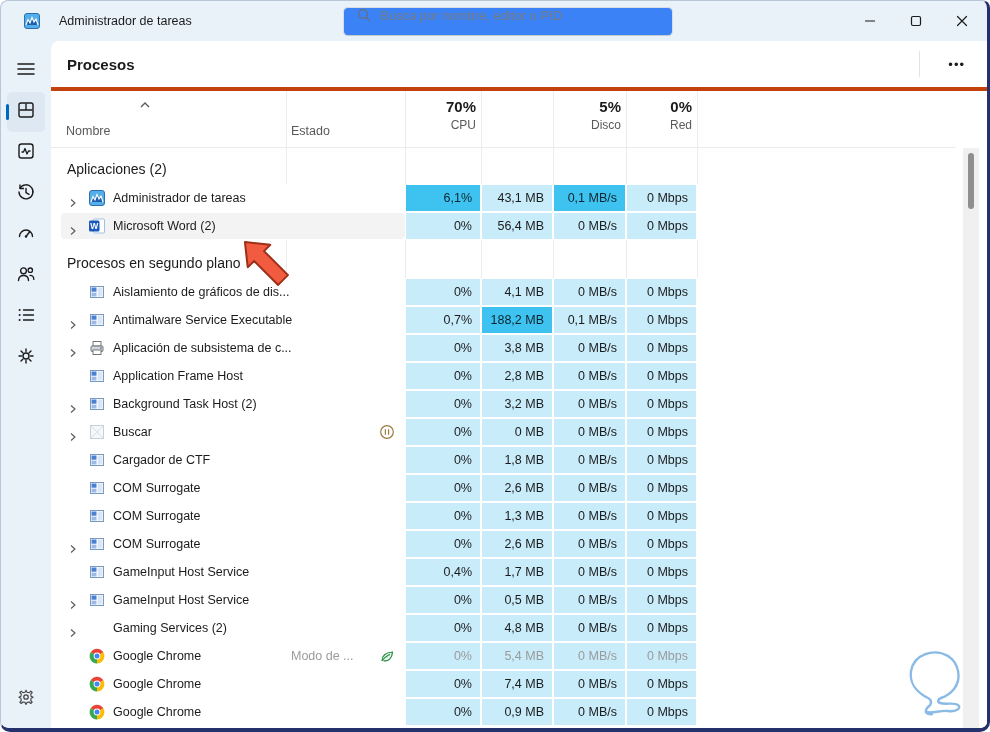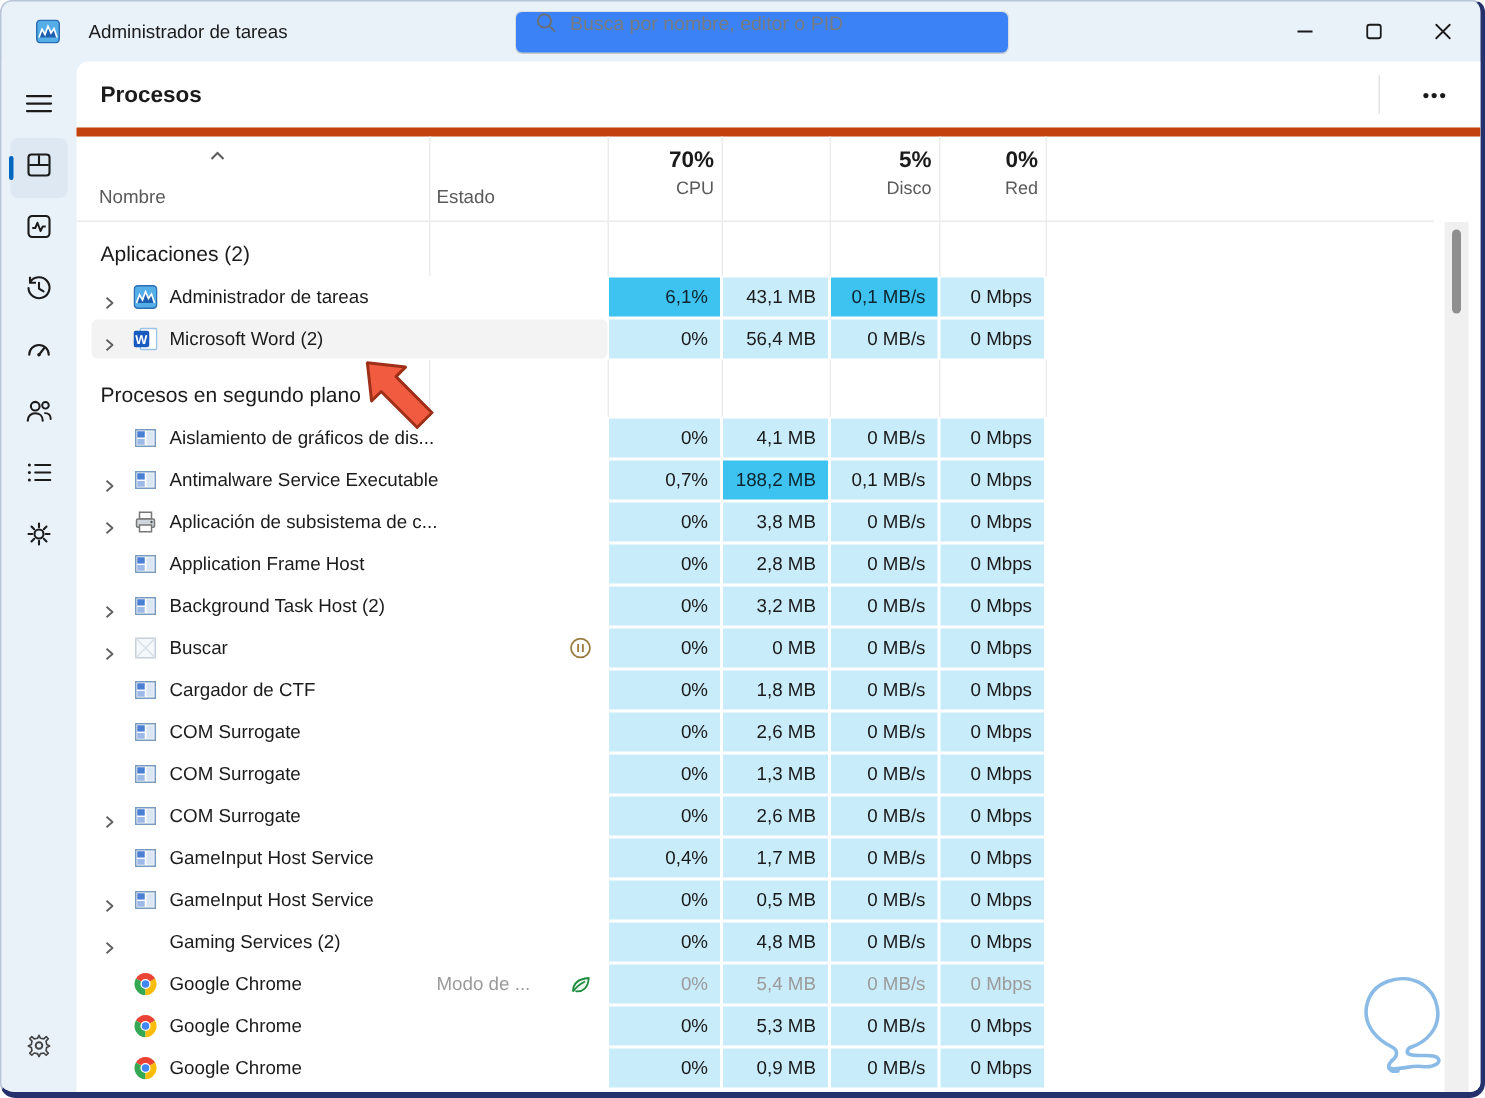--- a/index.html
+++ b/index.html
@@ -30,21 +30,21 @@
     border-radius:5px; margin-bottom:1px; }
   .sb-item.selected { background:#dde8f2; }
   .sb-item.selected::before { content:""; position:absolute; left:-1px; top:12px; width:3px; height:16px;
     border-radius:2px; background:#0067c0; }
   .sb-settings { position:absolute; bottom:10px; left:6px; width:38px; height:38px;
     display:flex; align-items:center; justify-content:center; }
   
   .content { position:absolute; left:50px; top:40px; width:936px; height:687px; background:#fff;
     border-top-left-radius:8px; }
   .toolbar { position:absolute; left:0; top:0; width:100%; height:50px; display:flex; align-items:center;
-    border-bottom:6px solid #c2410c; }
+    border-bottom:4px solid #c2410c; }
   .page-title { margin-left:16px; font-size:15px; font-weight:700; color:#1b1b1b; }
   .tb-right { margin-left:auto; display:flex; align-items:center; gap:20px; margin-right:14px; }
   .tb-btn { display:flex; align-items:center; gap:8px; font-size:12.5px; color:#1b1b1b; padding:5px 6px; border-radius:4px; }
   .tb-btn.disabled { color:#9b9b9b; }
   .tb-divider { width:1px; height:26px; background:#e3e3e3; }
   .tb-more { font-size:13px; letter-spacing:1px; color:#1b1b1b; padding:4px 8px; }
   
   .colheader { position:absolute; left:0; top:50px; width:905px; height:57px; border-bottom:1px solid #ebebeb; }
   .colheader .vline, .group-row .vline { position:absolute; top:0; bottom:0; width:1px; background:#ececec; }
   .sort-caret { position:absolute; left:88px; top:4px; }
@@ -482,21 +482,21 @@
           <span class="picon"><svg width="16" height="16" viewBox="0 0 16 16">
               <circle cx="8" cy="8" r="7.5" fill="#fff"></circle>
               <path d="M8 8 L1.6 4.3 A7.5 7.5 0 0 1 14.4 4.3 Z" fill="#ea4335"></path>
               <path d="M8 8 L1.6 4.3 A7.5 7.5 0 0 0 8 15.5 Z" fill="#34a853"></path>
               <path d="M8 8 L8 15.5 A7.5 7.5 0 0 0 14.4 4.3 Z" fill="#fbbc05"></path>
               <circle cx="8" cy="8" r="3.4" fill="#fff"></circle>
               <circle cx="8" cy="8" r="2.5" fill="#4285f4"></circle>
             </svg></span>
           <span class="plabel">Google Chrome</span>
           <div class="cell c-cpu">0%</div>
-          <div class="cell c-mem">5,3 MB</div>
+          <div class="cell c-mem">7,4 MB</div>
           <div class="cell c-disk">0 MB/s</div>
           <div class="cell c-net">0 Mbps</div>
         </div>
         <div class="prow">
           <span class="picon"><svg width="16" height="16" viewBox="0 0 16 16">
               <circle cx="8" cy="8" r="7.5" fill="#fff"></circle>
               <path d="M8 8 L1.6 4.3 A7.5 7.5 0 0 1 14.4 4.3 Z" fill="#ea4335"></path>
               <path d="M8 8 L1.6 4.3 A7.5 7.5 0 0 0 8 15.5 Z" fill="#34a853"></path>
               <path d="M8 8 L8 15.5 A7.5 7.5 0 0 0 14.4 4.3 Z" fill="#fbbc05"></path>
               <circle cx="8" cy="8" r="3.4" fill="#fff"></circle>

